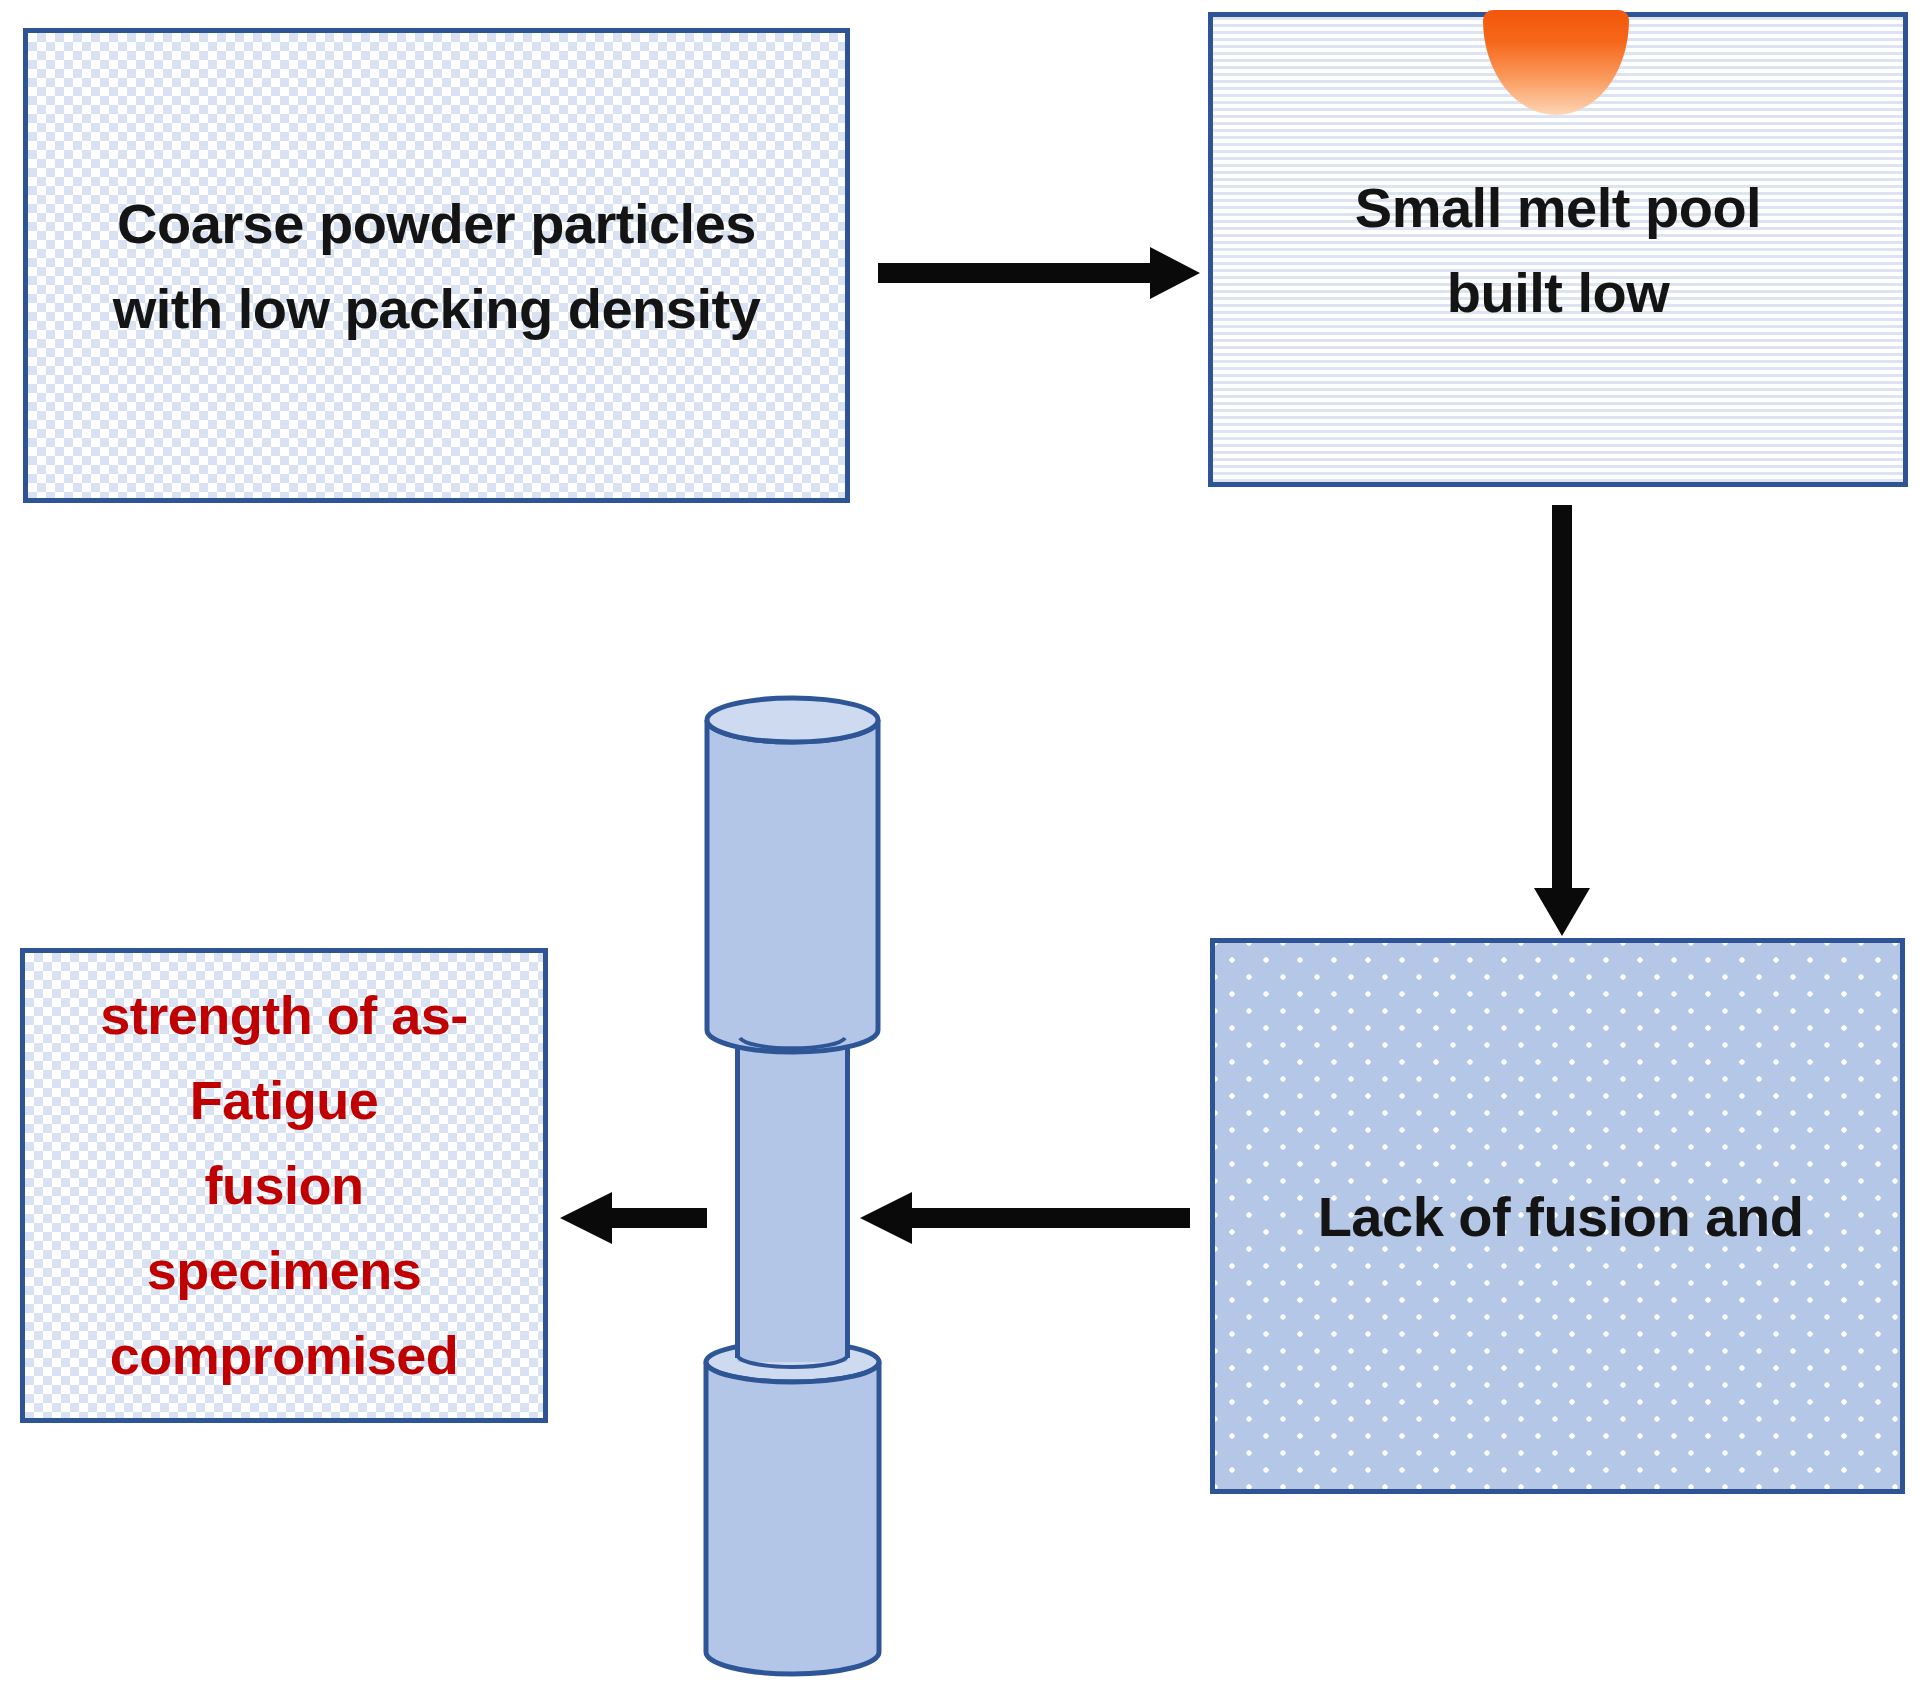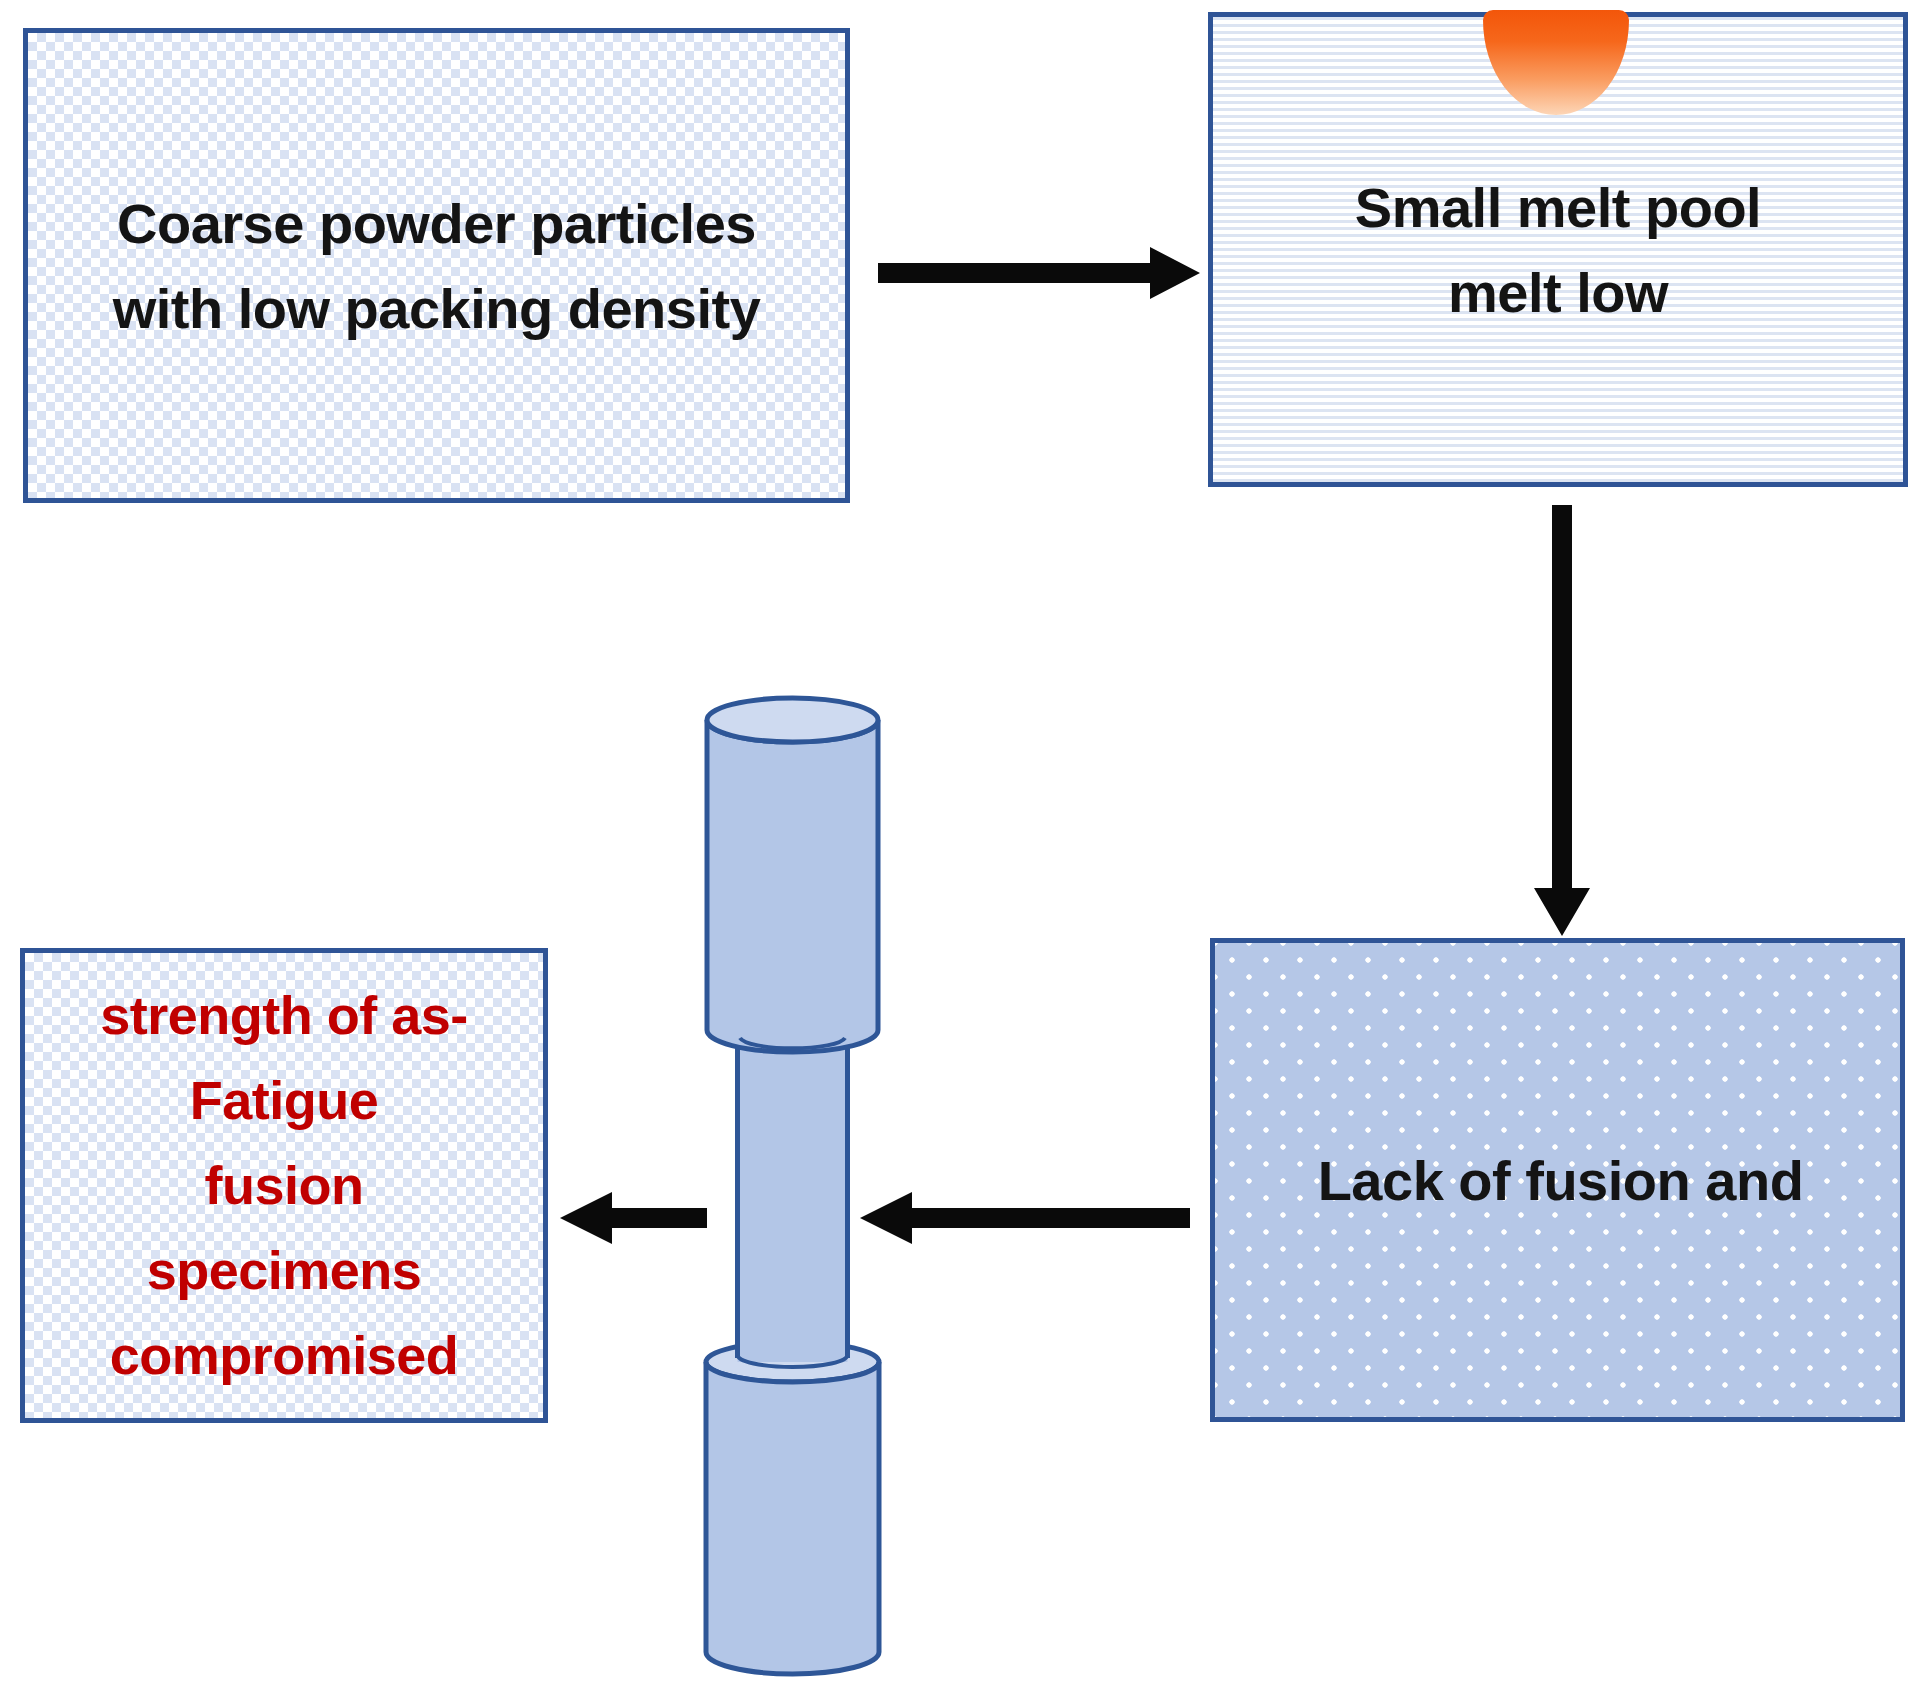--- a/index.html
+++ b/index.html
@@ -30,21 +30,21 @@
     background-image:
       radial-gradient(circle, #ffffff 2.4px, rgba(0,0,0,0) 3px),
       radial-gradient(circle, #ffffff 2.4px, rgba(0,0,0,0) 3px);
     background-size:34px 34px;
     background-position:0 0, 17px 17px;
   }
 
   
   #box-coarse   { left:23px;   top:28px;  width:827px; height:475px; }
   #box-meltpool { left:1208px; top:12px;  width:700px; height:475px; overflow:visible; }
-  #box-fusion   { left:1210px; top:938px; width:695px; height:484px;padding-left:6px; }
+  #box-fusion   { left:1210px; top:938px; width:695px; height:556px;padding-left:6px; }
   #box-fatigue  { left:20px;   top:948px; width:528px; height:475px; }
   #box-fatigue .line { font-size:54px; line-height:85px; color:#C00000; }
 
   
   .melt-dome {
     position:absolute; left:270px; top:-7px; width:146px; height:105px;
     background: linear-gradient(180deg, #F3560A 0%, #F6671B 30%, #FA9C60 66%, #FDD6B7 100%);
     border-radius: 10px 10px 73px 73px / 10px 10px 95px 95px;
     z-index:3;
   }
@@ -57,21 +57,21 @@
 <div id="canvas">
 
   <div id="box-coarse" class="box pat-check">
     <div class="line">Coarse powder particles</div>
     <div class="line">with low packing density</div>
   </div>
 
   <div id="box-meltpool" class="box pat-stripes">
     <div class="melt-dome"></div>
     <div class="line">Small melt pool</div>
-    <div class="line">melt low</div>
+    <div class="line">built low</div>
   </div>
 
   <div id="box-fusion" class="box pat-dots">
     <div class="line">Lack of fusion and</div>
   </div>
 
   <div id="box-fatigue" class="box pat-check">
     <div class="line">strength of as-</div>
     <div class="line">Fatigue</div>
     <div class="line">fusion</div>

